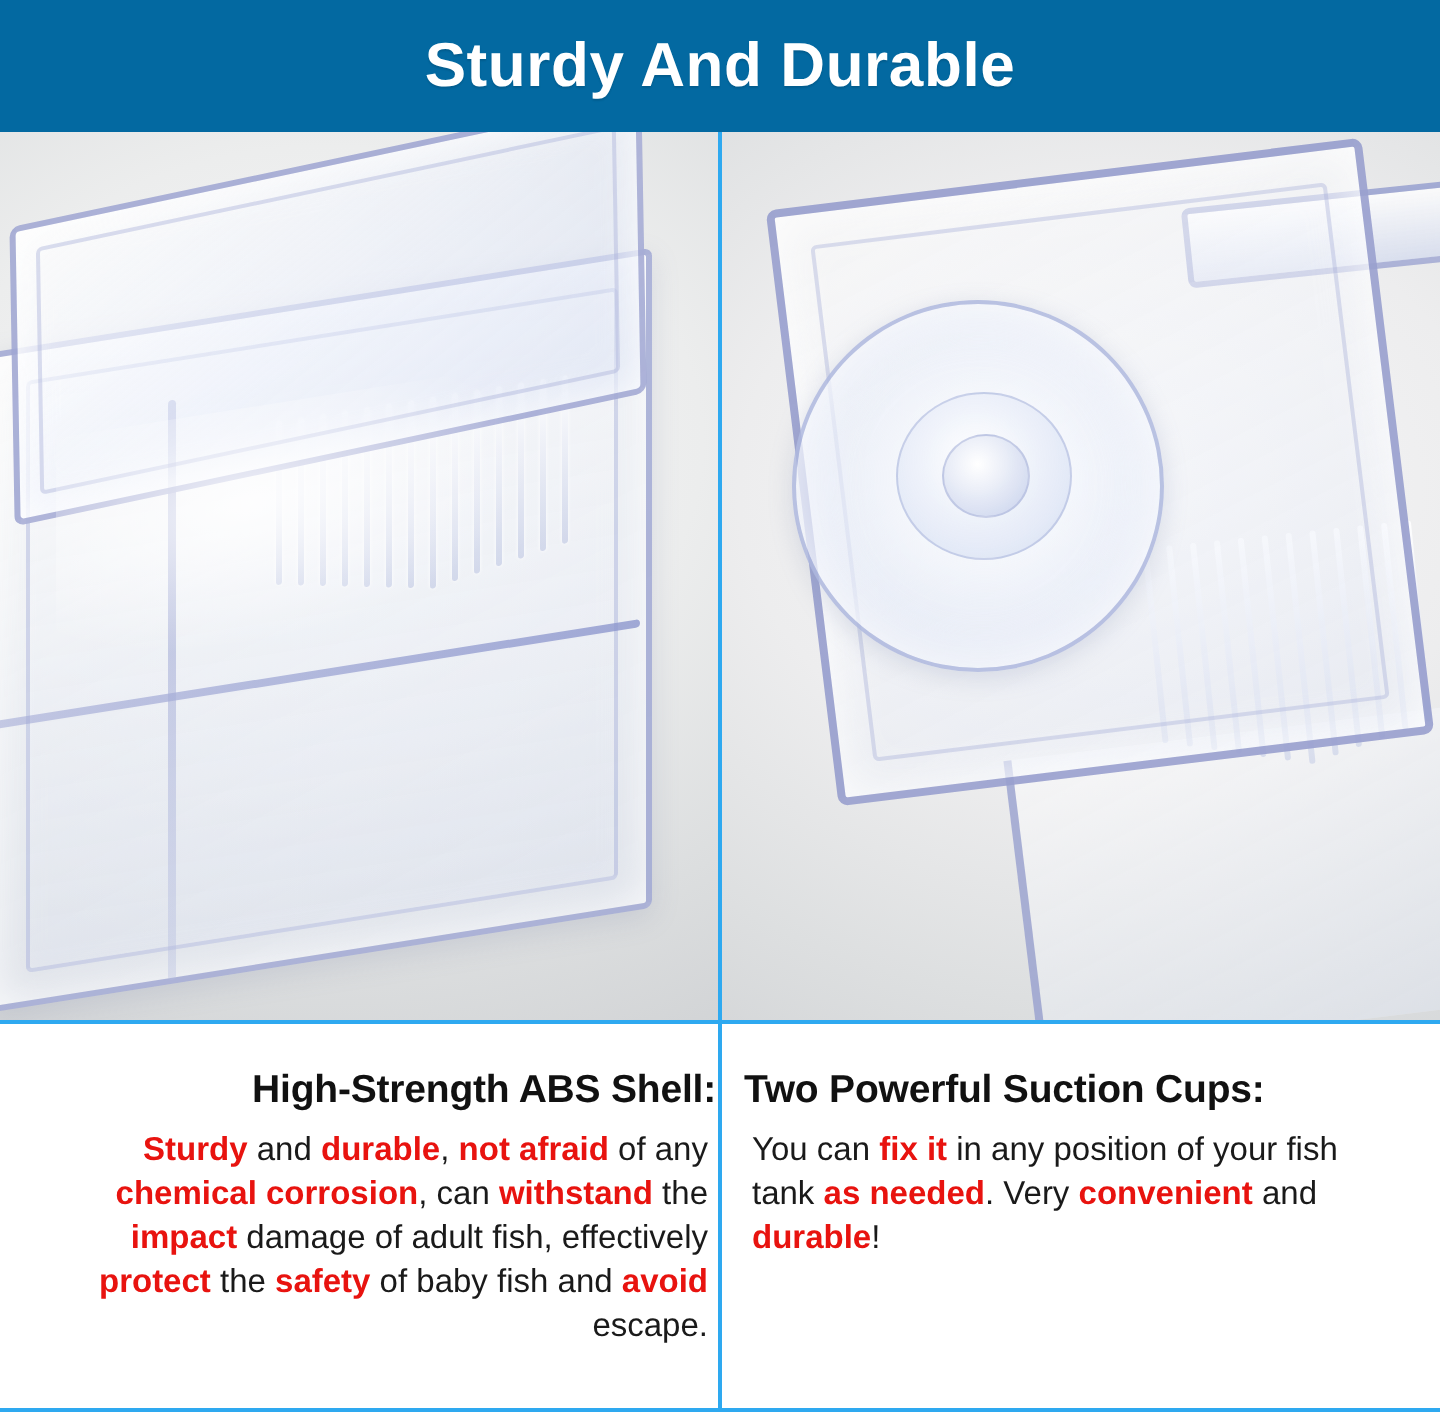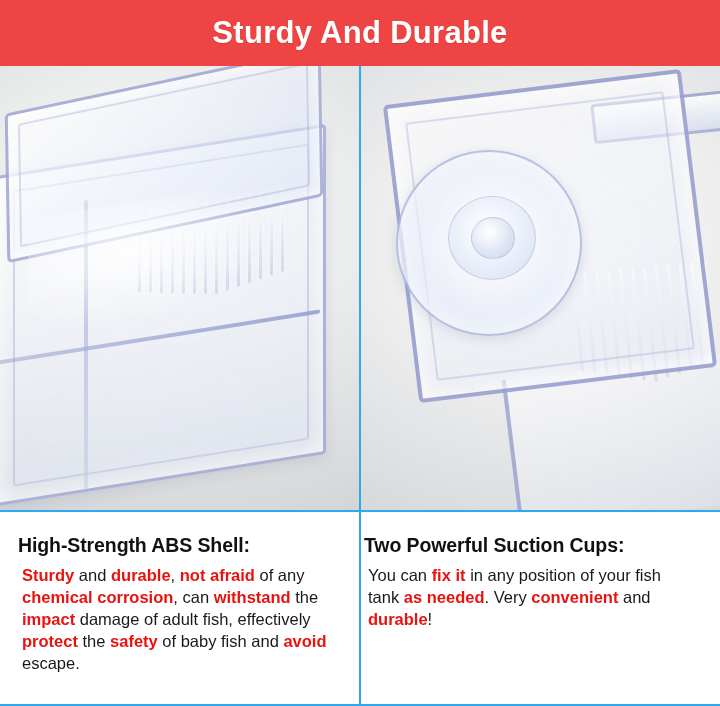--- a/index.html
+++ b/index.html
@@ -16,21 +16,21 @@
     height: 706px;
     background: #ffffff;
     overflow: hidden;
   }
 
   
   .banner {
     position: absolute;
     left: 0; top: 0;
     width: 720px; height: 66px;
-    background: #ef4444;
+    background: #0369a1;
     display: flex;
     align-items: center;
     justify-content: center;
   }
   .banner-title {
     color: #ffffff;
     font-size: 31px;
     font-weight: bold;
     letter-spacing: 0.3px;
     text-shadow: 0 1px 1px rgba(0,0,0,0.12);
@@ -247,22 +247,22 @@
   }
 
   
   .panel {
     position: absolute;
     top: 512px;
     width: 360px;
     height: 192px;
     padding: 22px 14px 0 18px;
   }
-  .panel.left { left: 0; }
-  .panel.right { left: 340px; padding-left: 24px; }
+  .panel.left { left: 12px; text-align: right; }
+  .panel.right { left: 348px; padding-left: 24px; }
 
   .panel h3 {
     margin: 0 0 8px 0;
     font-size: 19.5px;
     font-weight: bold;
     color: #111111;
     letter-spacing: -0.1px;
   }
   .panel p {
     margin: 4px;

